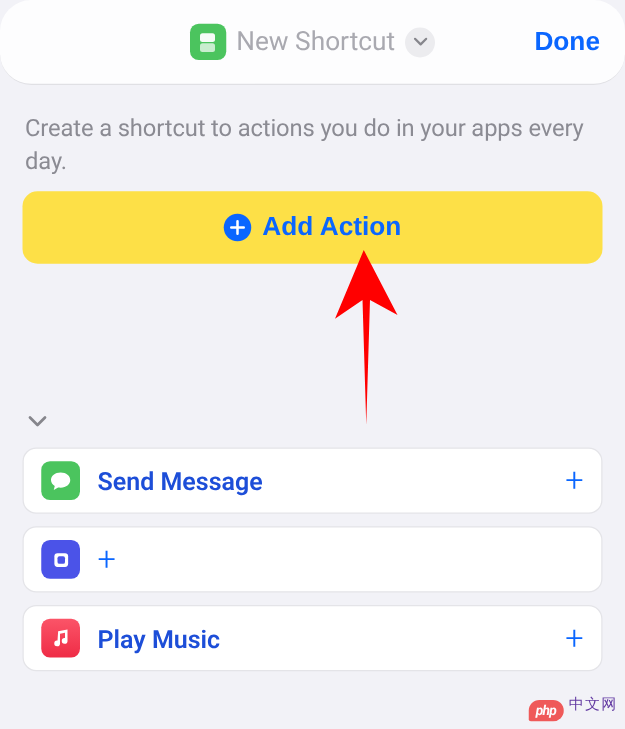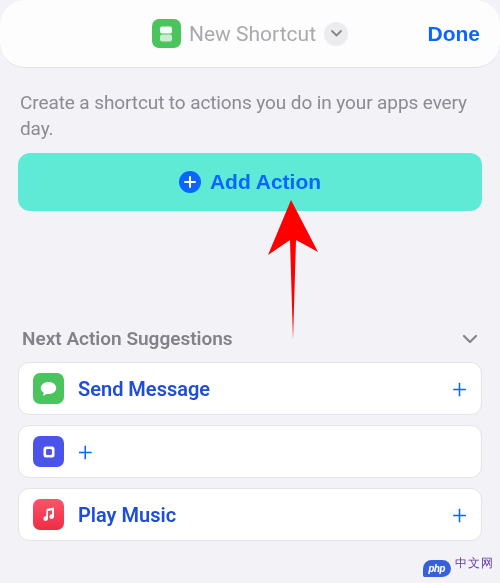--- a/index.html
+++ b/index.html
@@ -64,21 +64,21 @@
     .intro {
       padding: 22px 20px 12px 20px;
       font-size: 19px;
       line-height: 1.35;
       color: #8b8b93;
       letter-spacing: -0.1px;
     }
     .add-action {
       margin: 0 18px;
       height: 58px;
-      background: #5eead4;
+      background: #fde047;
       border: none;
       border-radius: 12px;
       width: calc(100% - 36px);
       display: flex;
       align-items: center;
       justify-content: center;
       gap: 9px;
       cursor: pointer;
     }
     .plus-circle {
@@ -158,21 +158,21 @@
     .watermark {
       position: absolute;
       right: 6px;
       bottom: 6px;
       display: flex;
       align-items: center;
       gap: 4px;
       opacity: 0.88;
     }
     .wm-badge {
-      background: #1d4ed8;
+      background: #ef4444;
       color: #fff;
       font-size: 11px;
       font-weight: 700;
       padding: 2px 6px;
       border-radius: 10px 10px 10px 2px;
       font-style: italic;
       letter-spacing: -0.5px;
       margin-top: 10px;
     }
     .wm-text {
@@ -208,21 +208,20 @@
   <span class="plus-circle">
     <svg width="12" height="12" viewBox="0 0 12 12">
       <path d="M6 1 V11 M1 6 H11" stroke="#fff" stroke-width="2" stroke-linecap="round"></path>
     </svg>
   </span>
   <span class="add-action-label">Add Action</span>
 </button>
 
 <div class="suggestions">
   <div class="suggestions-header">
-    <span class="suggestions-title">Next Action Suggestions</span>
     <span>
       <svg width="16" height="10" viewBox="0 0 16 10">
         <path d="M2 2 L8 8 L14 2" stroke="#86868c" stroke-width="2.2" fill="none" stroke-linecap="round" stroke-linejoin="round"></path>
       </svg>
     </span>
   </div>
 
   <div class="suggestion-row">
     <span class="suggestion-icon icon-messages">
       <svg width="19" height="18" viewBox="0 0 19 18">

